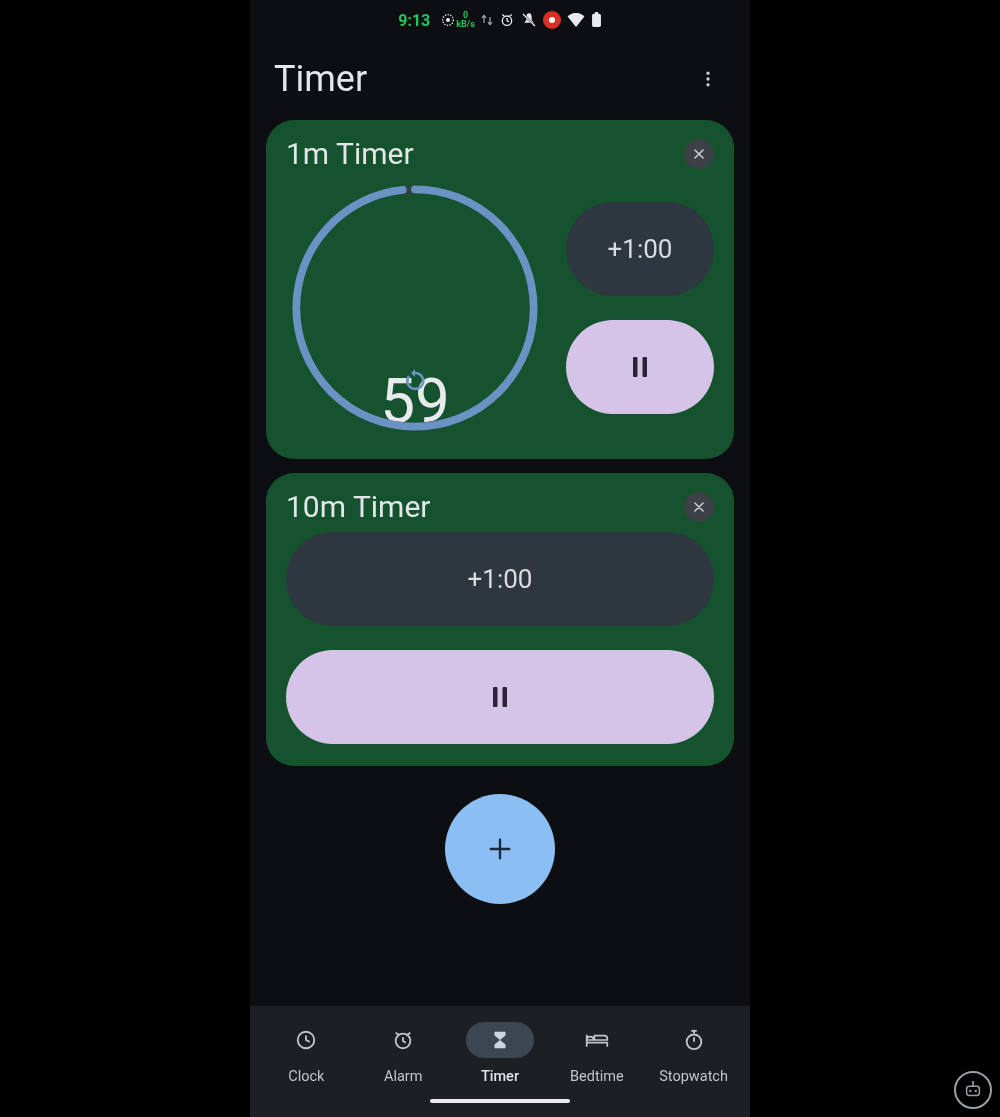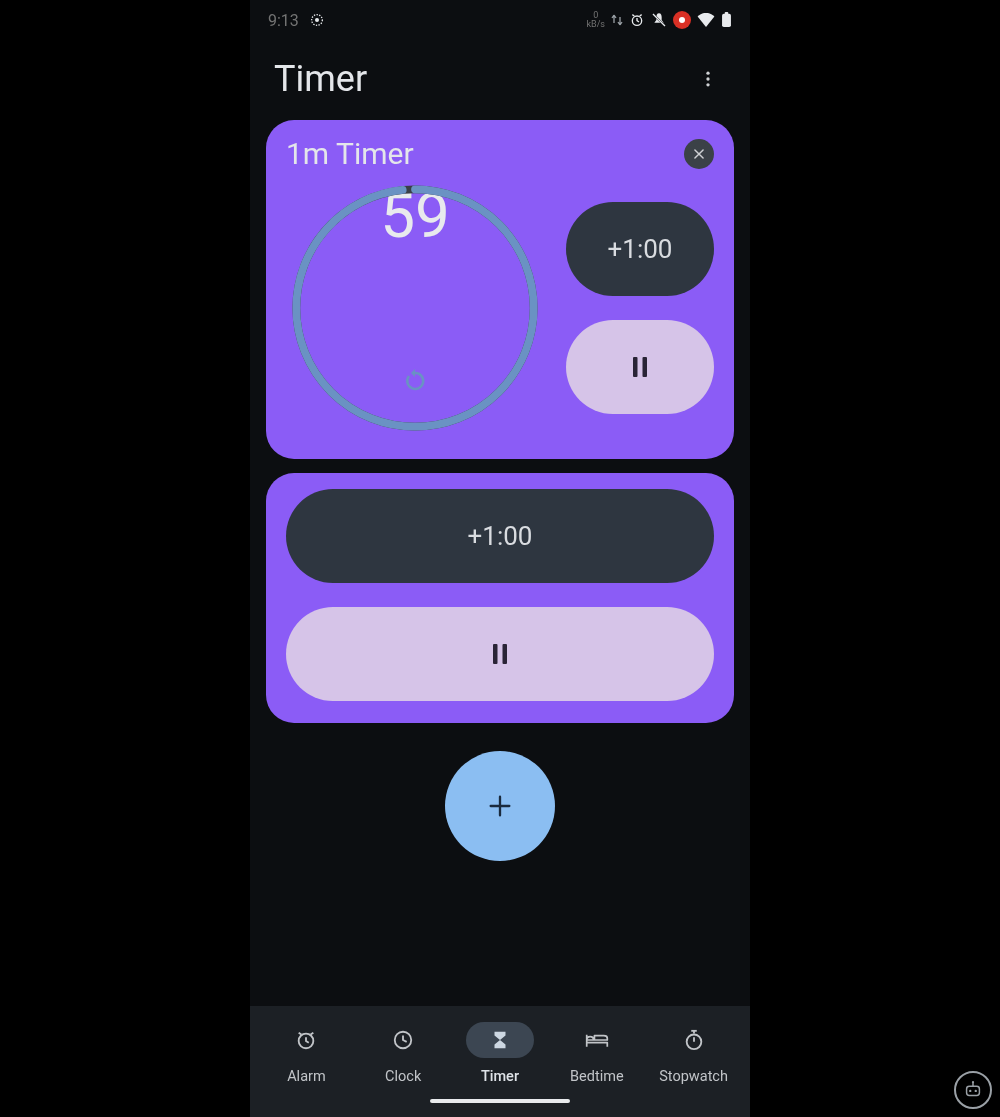--- a/index.html
+++ b/index.html
@@ -19,26 +19,26 @@
     background: #0c0e11;
     position: relative;
     overflow: hidden;
     display: flex;
     flex-direction: column;
   }
   
   .status-bar {
     height: 40px;
     display: flex;
-    justify-content: space-between;
+    justify-content: center;
     align-items: center;
     padding: 0 18px;
-    color: #737373;
+    color: #22c55e;
     font-size: 16px;
-    font-weight: 400;
+    font-weight: 700;
   }
   .status-left { display: flex; align-items: center; gap: 10px; }
   .status-right { display: flex; align-items: center; gap: 6px; }
   .status-right .netrate { font-size: 9px; line-height: 9px; text-align: center; }
   .status-right svg { display: block; }
   .rec-dot {
     width: 18px; height: 18px; border-radius: 50%;
     background: #d93025; display: flex; align-items: center; justify-content: center;
   }
   .rec-dot::after { content:""; width:6px; height:6px; border-radius:50%; background:#fff; }
@@ -58,39 +58,39 @@
   .more-btn {
     width: 36px; height: 36px;
     display:flex; align-items:center; justify-content:center;
     color: #cfd1d4; cursor:pointer;
     border-radius: 50%;
   }
 
   
   .cards { padding: 10px 16px 0 16px; display:flex; flex-direction:column; gap:14px; }
   .card {
-    background: #8b5cf6;
+    background: #14532d;
     border-radius: 28px;
     padding: 16px 20px 22px 20px;
     position: relative;
   }
   .card-title-row { display:flex; justify-content:space-between; align-items:center; margin-bottom: 8px; }
   .card-title { color: #e4e6ea; font-size: 30px; font-weight: 400; }
   .close-btn {
     width: 30px; height:30px; border-radius:50%;
     background: #3b4147;
     display:flex; align-items:center; justify-content:center;
     color:#cfd1d4; cursor:pointer;
   }
   .card-body { display:flex; align-items:center; gap: 22px; }
   .dial-wrap {
     flex: 0 0 auto;
     width: 258px; height: 258px;
     position: relative;
-    display:flex; align-items:flex-start; justify-content:center;
+    display:flex; align-items:flex-end; justify-content:center;
   }
   .dial-svg { position:absolute; inset:0; }
   .time-display {
     color: #e8eaed;
     font-size: 62px;
     font-weight: 400;
     letter-spacing: 0px;
     text-align: center;
   }
   .reset-icn {
@@ -256,20 +256,28 @@
             <svg width="18" height="24" viewBox="0 0 18 24">
               <rect x="2" y="2" width="4.5" height="20" rx="1" fill="currentColor"></rect>
               <rect x="11.5" y="2" width="4.5" height="20" rx="1" fill="currentColor"></rect>
             </svg>
           </div>
         </div>
       </div>
     </div>
 
     <div class="card">
+      <div class="card-title-row">
+        <div class="card-title">10m Timer</div>
+        <div class="close-btn">
+          <svg width="14" height="14" viewBox="0 0 24 24">
+            <path d="M5 5 L19 19 M19 5 L5 19" stroke="currentColor" stroke-width="2.5" stroke-linecap="round"></path>
+          </svg>
+        </div>
+      </div>
       <div class="card-body">
         <div class="side-btns">
           <div class="pill pill-add">
             <span>+1:00</span>
           </div>
           <div class="pill pill-pause">
             <svg width="18" height="24" viewBox="0 0 18 24">
               <rect x="2" y="2" width="4.5" height="20" rx="1" fill="currentColor"></rect>
               <rect x="11.5" y="2" width="4.5" height="20" rx="1" fill="currentColor"></rect>
             </svg>
@@ -286,35 +294,35 @@
         <path d="M12 4 L12 20 M4 12 L20 12" stroke="currentColor" stroke-width="2" stroke-linecap="round"></path>
       </svg>
     </div>
   </div>
 
   <div class="bottom-nav">
     <div class="nav-row">
       <div class="nav-item">
         <div class="nav-icon-holder">
           <svg width="22" height="22" viewBox="0 0 24 24">
+            <circle cx="12" cy="12" r="9" fill="none" stroke="currentColor" stroke-width="2"></circle>
+            <path d="M12 7 L12 12 L16 14" stroke="currentColor" stroke-width="2" fill="none"></path>
+          </svg>
+        </div>
+        <div class="nav-label">Clock</div>
+      </div>
+      <div class="nav-item">
+        <div class="nav-icon-holder">
+          <svg width="22" height="22" viewBox="0 0 24 24">
             <circle cx="12" cy="13" r="8" fill="none" stroke="currentColor" stroke-width="2"></circle>
             <path d="M12 9 L12 13 L15 15" stroke="currentColor" stroke-width="2" fill="none"></path>
             <path d="M4 4 L7 6 M20 4 L17 6" stroke="currentColor" stroke-width="2"></path>
           </svg>
         </div>
         <div class="nav-label">Alarm</div>
-      </div>
-      <div class="nav-item">
-        <div class="nav-icon-holder">
-          <svg width="22" height="22" viewBox="0 0 24 24">
-            <circle cx="12" cy="12" r="9" fill="none" stroke="currentColor" stroke-width="2"></circle>
-            <path d="M12 7 L12 12 L16 14" stroke="currentColor" stroke-width="2" fill="none"></path>
-          </svg>
-        </div>
-        <div class="nav-label">Clock</div>
       </div>
       <div class="nav-item active">
         <div class="nav-icon-holder">
           <svg width="22" height="22" viewBox="0 0 24 24">
             <path d="M6 3 L18 3 L18 7 L12 12 L18 17 L18 21 L6 21 L6 17 L12 12 L6 7 Z" fill="currentColor"></path>
           </svg>
         </div>
         <div class="nav-label">Timer</div>
       </div>
       <div class="nav-item">

